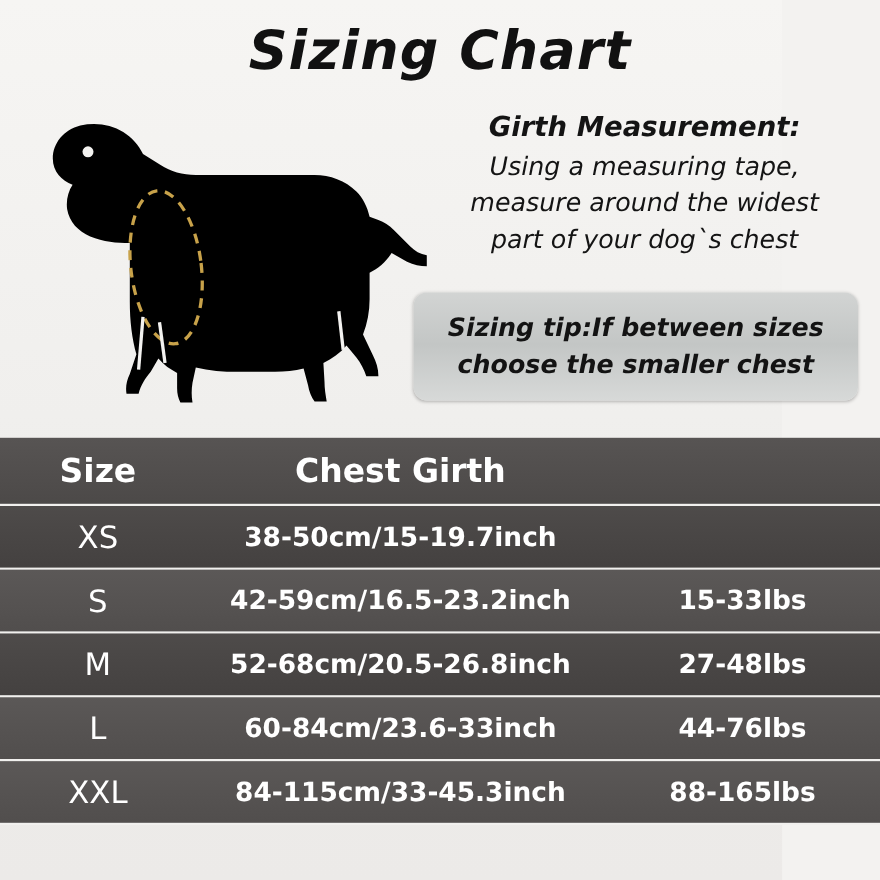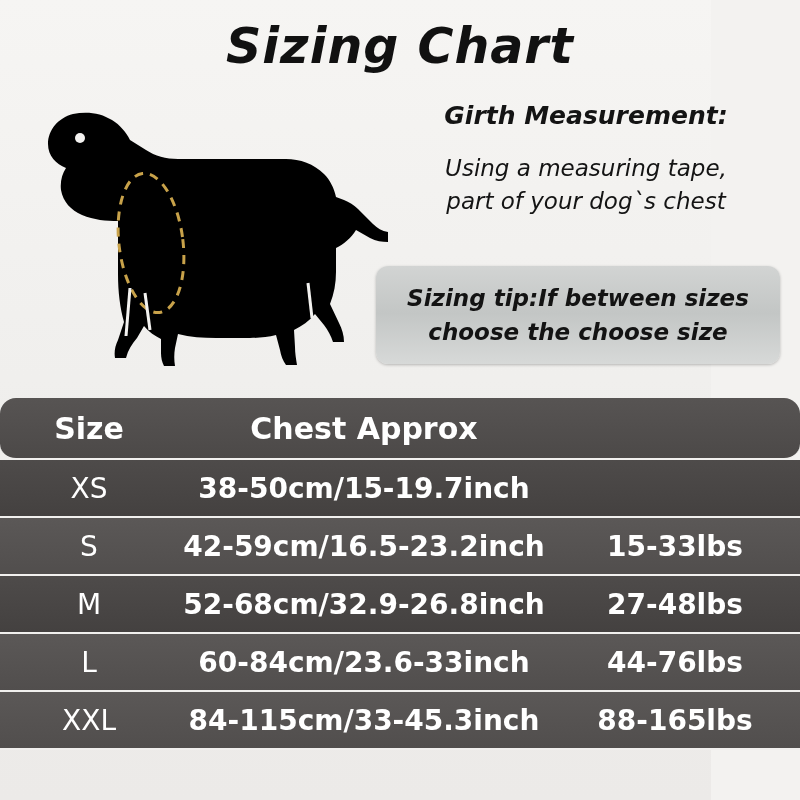--- a/index.html
+++ b/index.html
@@ -53,21 +53,21 @@
     width: 404px;
     text-align: center;
     color: #141414;
     font-style: italic;
     font-family: "DejaVu Sans", sans-serif;
   }
   .girth-head {
     font-size: 25px;
     font-weight: bold;
     line-height: 32px;
-    margin-bottom: 20px;
+    margin-bottom: 4px;
   }
   .girth-line {
     font-size: 23px;
     line-height: 33px;
     font-weight: normal;
     text-align: center;
   }
 
   
   .tip-box {
@@ -106,21 +106,20 @@
   }
   .row {
     display: flex;
     width: 800px;
     align-items: center;
     border-bottom: 2px solid #f1f0ee;
   }
   .row.header {
     height: 60px;
     background: linear-gradient(180deg, #575453 0%, #4c4948 100%);
-    border-radius: 16px;
   }
   .row.body {
     height: 56px;
   }
   .row.dark { background: linear-gradient(180deg, #4e4b4a 0%, #444140 100%); }
   .row.light { background: linear-gradient(180deg, #5b5857 0%, #514e4d 100%); }
 
   .cell {
     color: #ffffff;
     text-align: center;
@@ -133,21 +132,21 @@
   .row.header .cell {
     font-size: 30px;
     font-weight: bold;
   }
   .row.body .c-size {
     font-size: 28px;
     font-weight: normal;
   }
   .row.body .c-girth,
   .row.body .c-weight {
-    font-size: 28px;
+    font-size: 24px;
     font-weight: bold;
   }
 </style>
 </head>
 <body>
 
 <div class="page">
 
   <div class="title">Sizing Chart</div>
 
@@ -214,49 +213,50 @@
         <path d="M112,210 L108,258"></path>
         <path d="M127,215 L132,252"></path>
         <path d="M290,205 L294,240"></path>
       </g>
     </svg>
   </div>
 
   <div class="girth-block">
     <div class="girth-head">Girth Measurement:</div>
     <div class="girth-line">Using a measuring tape,</div>
+    <div class="girth-line">measure around the widest</div>
     <div class="girth-line">part of your dog`s chest</div>
   </div>
 
   <div class="tip-box">
     <div class="tip-line">Sizing tip:If between sizes</div>
-    <div class="tip-line">choose the choose size</div>
+    <div class="tip-line">choose the smaller chest</div>
   </div>
 
   <div class="table">
 
     <div class="row header">
       <div class="cell c-size">Size</div>
-      <div class="cell c-girth">Chest Approx</div>
+      <div class="cell c-girth">Chest Girth</div>
     </div>
 
     <div class="row body dark">
       <div class="cell c-size">XS</div>
       <div class="cell c-girth">38-50cm/15-19.7inch</div>
     </div>
 
     <div class="row body light">
       <div class="cell c-size">S</div>
       <div class="cell c-girth">42-59cm/16.5-23.2inch</div>
       <div class="cell c-weight">15-33lbs</div>
     </div>
 
     <div class="row body dark">
       <div class="cell c-size">M</div>
-      <div class="cell c-girth">52-68cm/32.9-26.8inch</div>
+      <div class="cell c-girth">52-68cm/20.5-26.8inch</div>
       <div class="cell c-weight">27-48lbs</div>
     </div>
 
     <div class="row body light">
       <div class="cell c-size">L</div>
       <div class="cell c-girth">60-84cm/23.6-33inch</div>
       <div class="cell c-weight">44-76lbs</div>
     </div>
 
 

